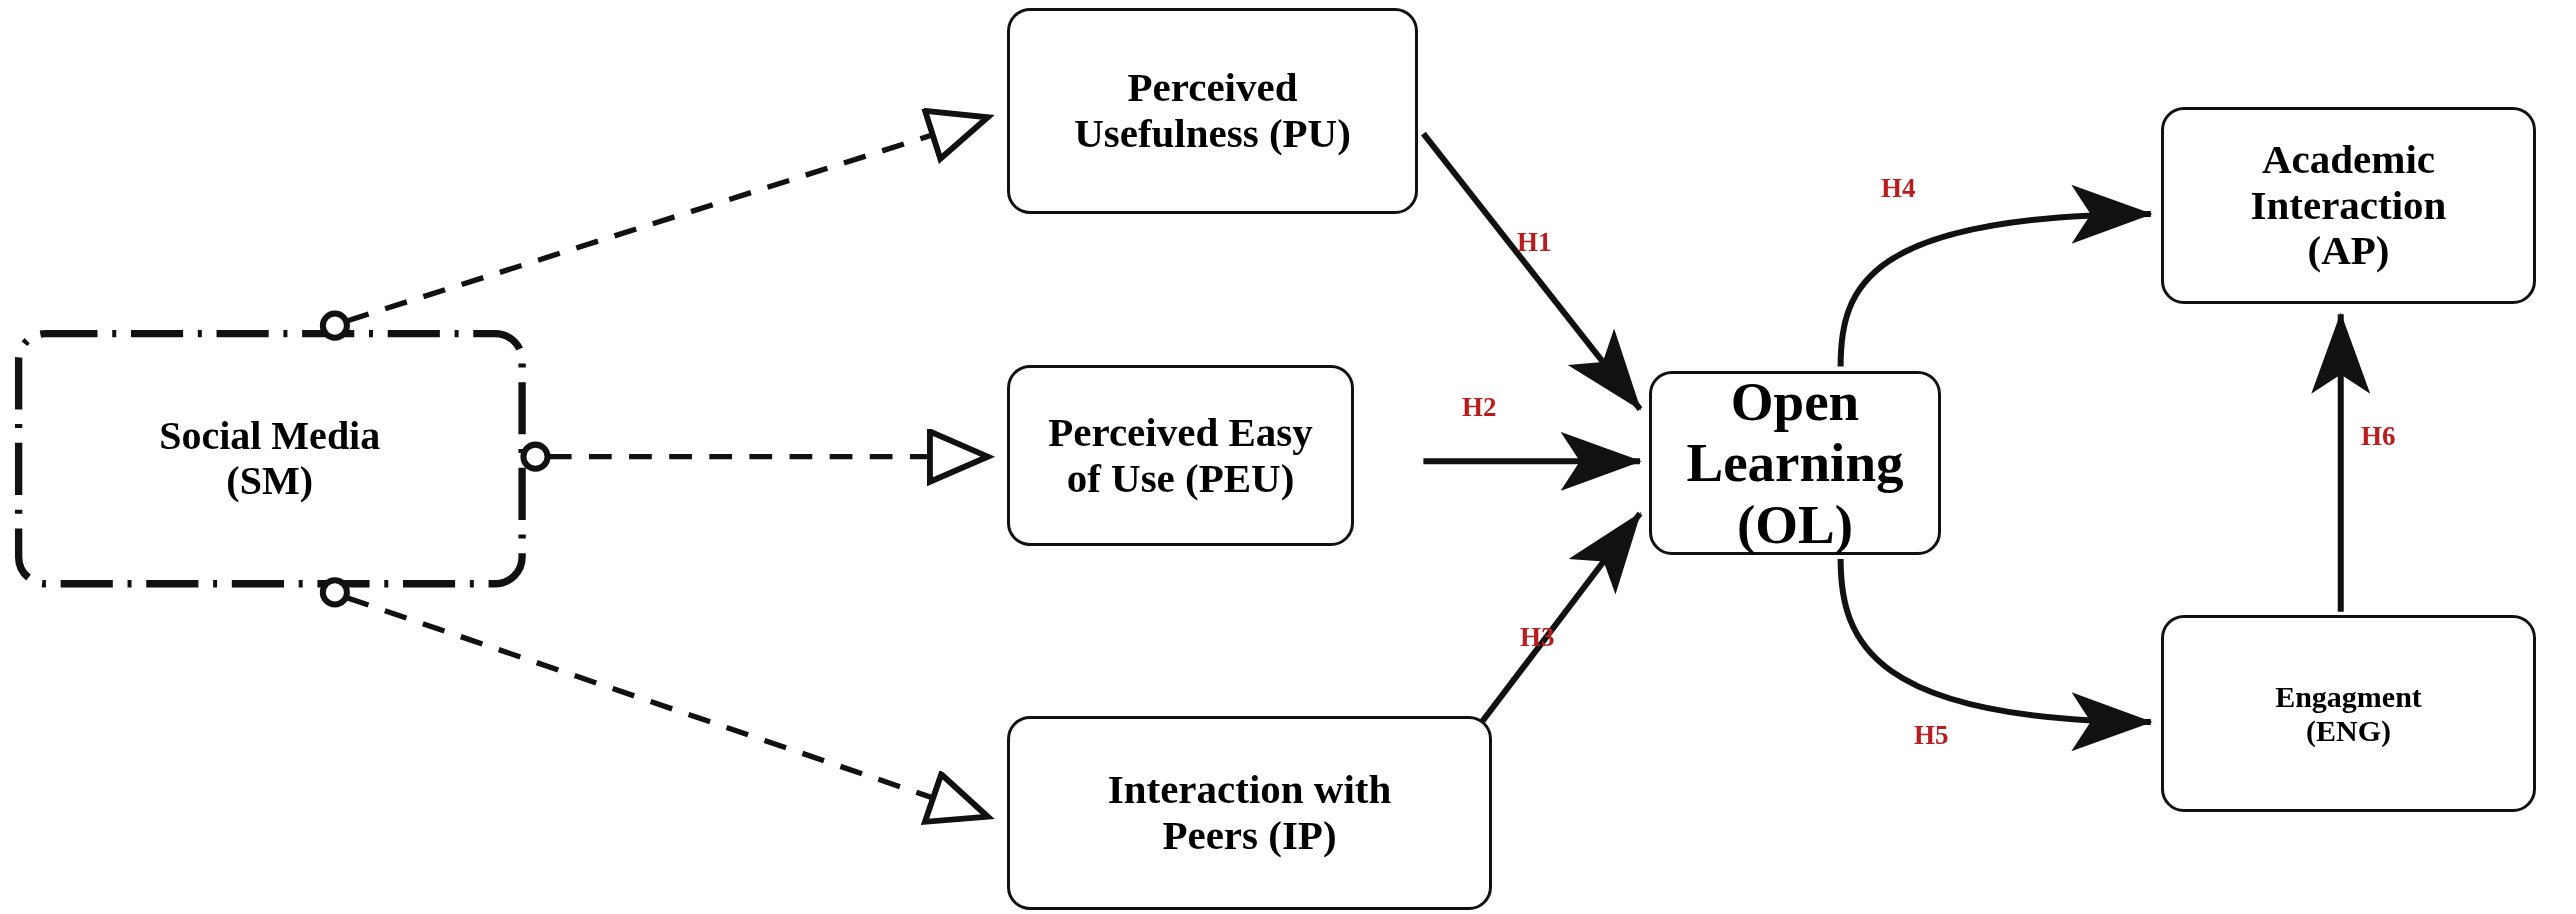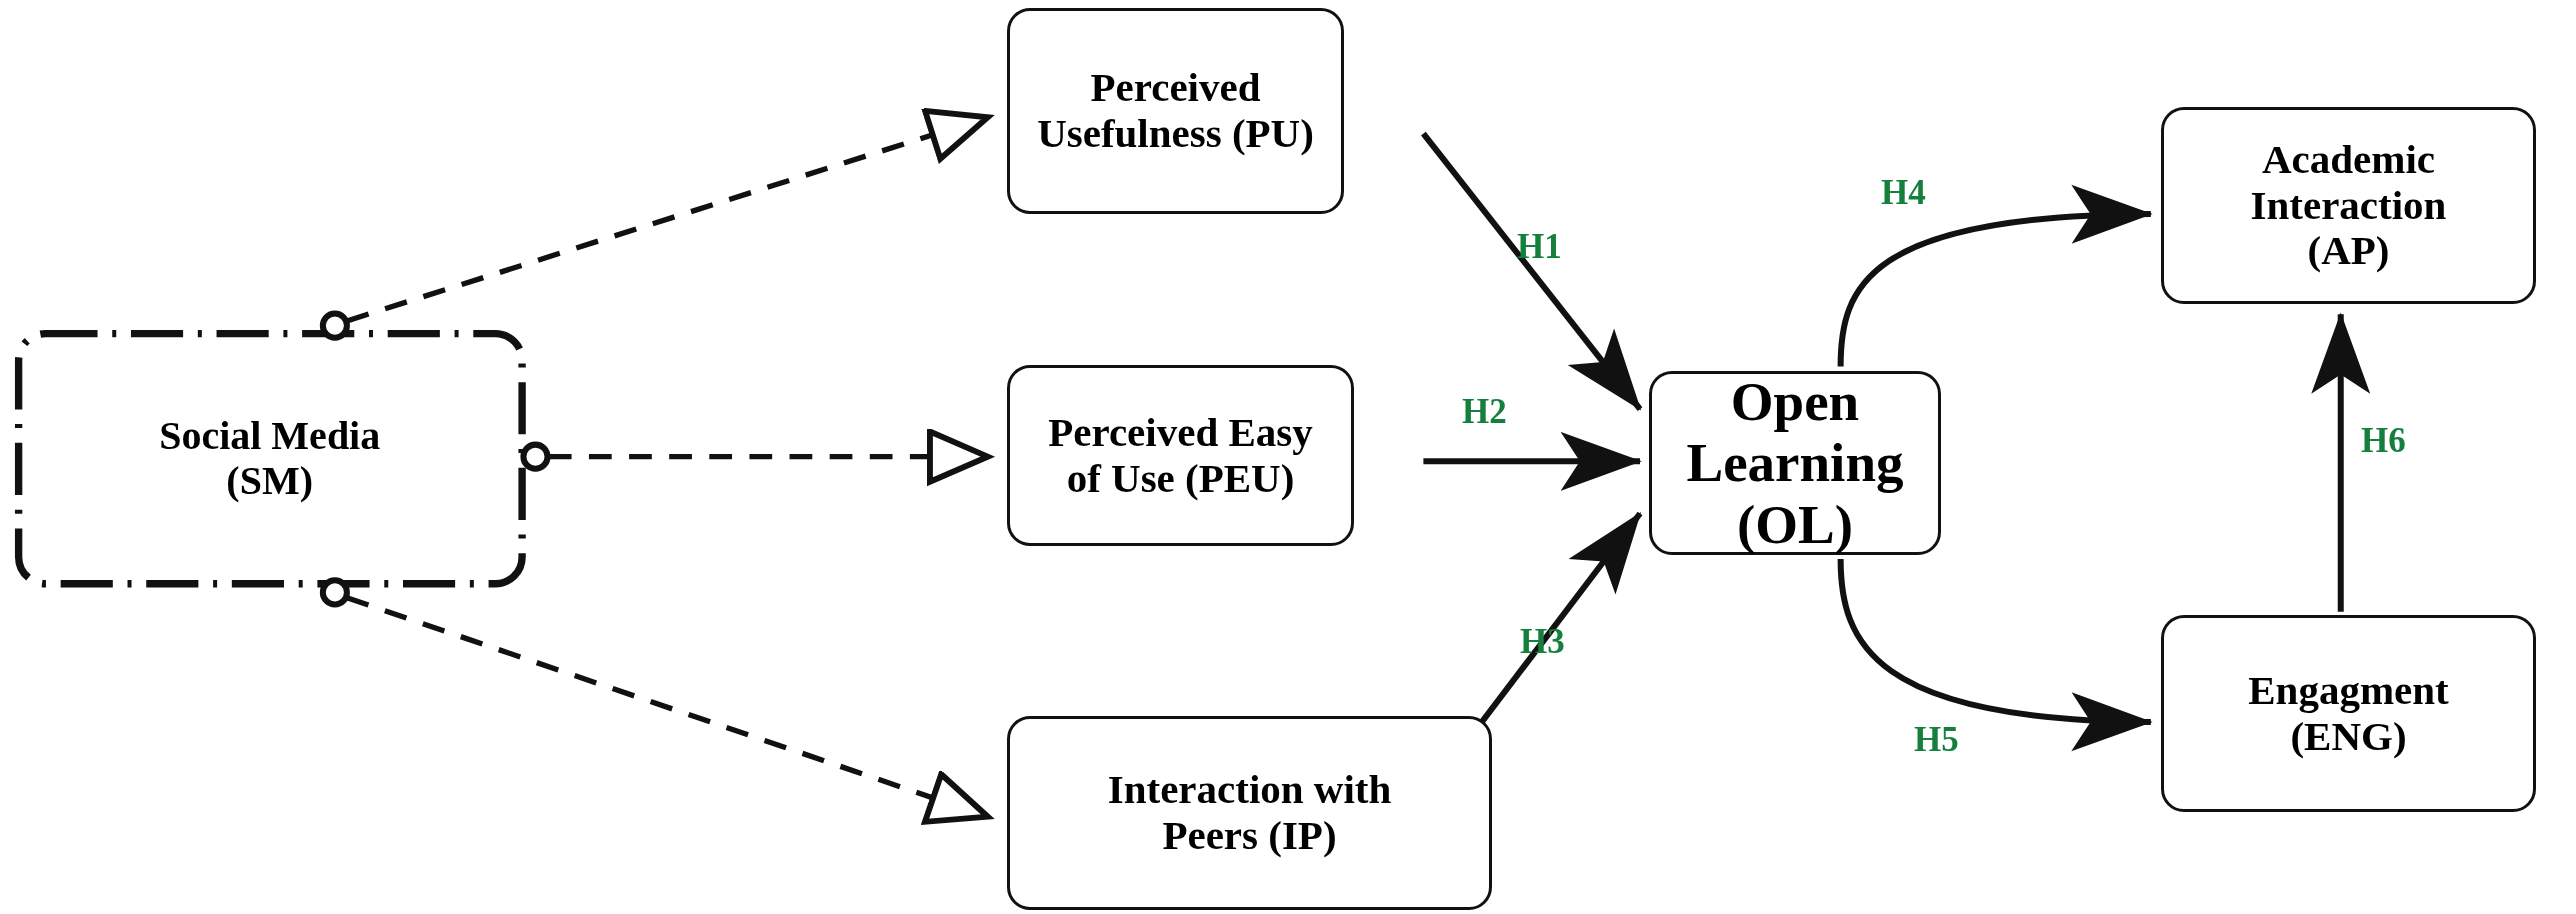--- a/index.html
+++ b/index.html
@@ -25,31 +25,31 @@
     border-radius:23px;
   }
   .node-label{display:block;white-space:pre-line;}
   #node-sm{
     left:16.7px;top:332px;width:506px;height:253px;
     border:0;border-radius:27px;
     background:transparent;
     z-index:2;
   }
   #node-sm .node-label{position:relative;z-index:2;}
-  #node-pu{left:1007px;top:8px;width:337px;height:206px;font-size:41px;}
+  #node-pu{left:1007px;top:8px;width:411px;height:206px;font-size:41px;}
   #node-peu{left:1007px;top:365px;width:347px;height:181px;font-size:41px;}
   #node-ip{left:1007px;top:716px;width:485px;height:194px;font-size:41px;}
   #node-ol{left:1649px;top:371px;width:292px;height:184px;font-size:55px;}
   #node-ap{left:2161px;top:107px;width:375px;height:197px;font-size:41px;}
-  #node-eng{left:2161px;top:615px;width:375px;height:197px;font-size:41px;}
+  #node-eng{left:2161px;top:615px;width:375px;height:197px;font-size:30px;}
   #node-sm{font-size:40px;}
   .edge-label{
     position:absolute;
     font-family:"Liberation Serif","DejaVu Serif",serif;
-    font-weight:bold;font-size:35px;color:#15803d;
+    font-weight:bold;font-size:27px;color:#b91c1c;
     z-index:4;white-space:nowrap;
   }
   #lbl-h1{left:1517px;top:227px;}
   #lbl-h2{left:1462px;top:392px;}
   #lbl-h3{left:1520px;top:622px;}
   #lbl-h4{left:1881px;top:173px;}
   #lbl-h5{left:1914px;top:720px;}
   #lbl-h6{left:2361px;top:421px;}
 </style>
 </head>

